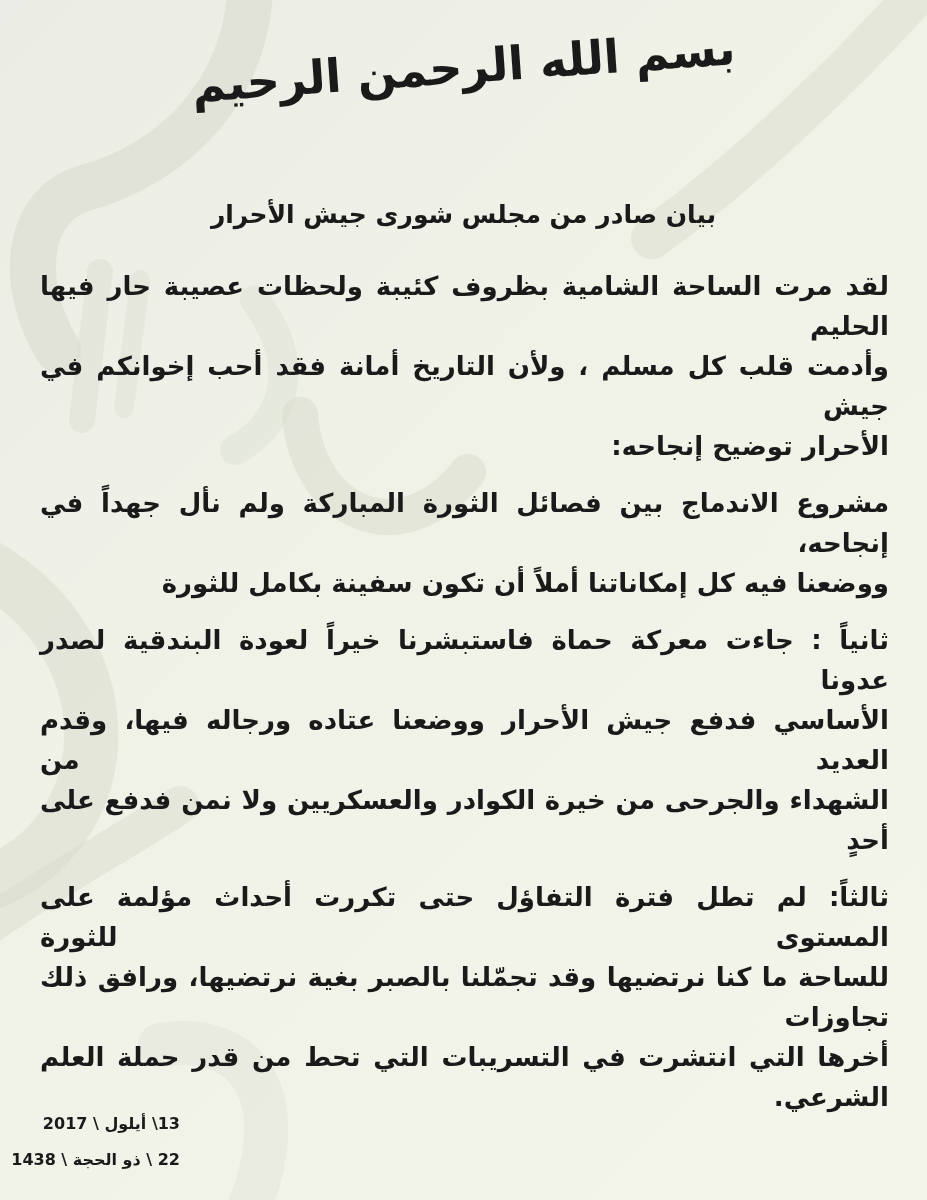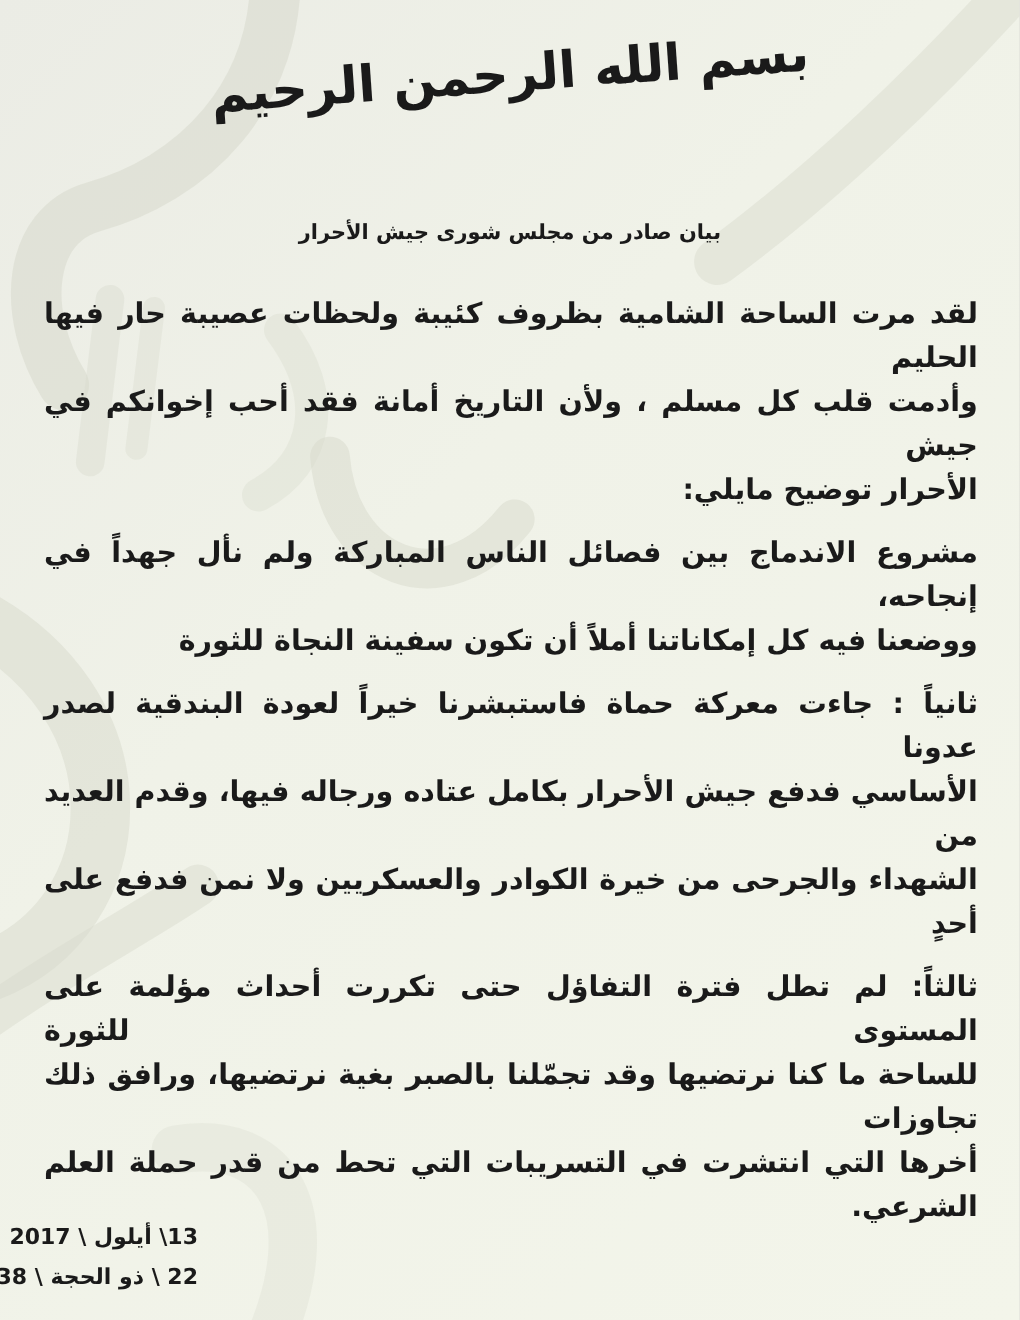--- a/index.html
+++ b/index.html
@@ -33,21 +33,21 @@
     font-weight: bold;
     transform: rotate(-4deg);
     letter-spacing: -1px;
   }
   .title {
     position: absolute;
     top: 200px;
     left: 0;
     right: 0;
     text-align: center;
-    font-size: 19px;
+    font-size: 25px;
     font-weight: bold;
   }
   .content {
     position: absolute;
     top: 266px;
     right: 38px;
     left: 40px;
     font-size: 26px;
     font-weight: bold;
     line-height: 40px;
@@ -56,21 +56,21 @@
   .line {
     text-align: justify;
     text-align-last: justify;
   }
   .line.last { text-align-last: right; }
   .dates {
     position: absolute;
     top: 1106px;
     left: 28px;
     width: 152px;
-    font-size: 20px;
+    font-size: 16px;
     font-weight: bold;
     line-height: 36px;
     text-align: right;
     white-space: nowrap;
   }
 </style>
 </head>
 <body>
 
 <div class="page">
@@ -89,31 +89,31 @@
 
   <div class="basmala">بسم الله الرحمن الرحيم</div>
 
   <div class="title">بيان صادر من مجلس شورى جيش الأحرار</div>
 
   <div class="content">
 
     <div class="para">
       <div class="line">لقد مرت الساحة الشامية بظروف كئيبة ولحظات عصيبة حار فيها الحليم</div>
       <div class="line">وأدمت قلب كل مسلم ، ولأن التاريخ أمانة فقد أحب إخوانكم في جيش</div>
-      <div class="line last">الأحرار توضيح مايلي:</div>
+      <div class="line last">الأحرار توضيح إنجاحه:</div>
     </div>
 
     <div class="para">
-      <div class="line">مشروع الاندماج بين فصائل الناس المباركة ولم نأل جهداً في إنجاحه،</div>
-      <div class="line last">ووضعنا فيه كل إمكاناتنا أملاً أن تكون سفينة النجاة للثورة</div>
+      <div class="line">مشروع الاندماج بين فصائل الثورة المباركة ولم نأل جهداً في إنجاحه،</div>
+      <div class="line last">ووضعنا فيه كل إمكاناتنا أملاً أن تكون سفينة بكامل للثورة</div>
     </div>
 
     <div class="para">
       <div class="line">ثانياً : جاءت معركة حماة فاستبشرنا خيراً لعودة البندقية لصدر عدونا</div>
-      <div class="line">الأساسي فدفع جيش الأحرار بكامل عتاده ورجاله فيها، وقدم العديد من</div>
+      <div class="line">الأساسي فدفع جيش الأحرار ووضعنا عتاده ورجاله فيها، وقدم العديد من</div>
       <div class="line">الشهداء والجرحى من خيرة الكوادر والعسكريين ولا نمن فدفع على أحدٍ</div>
     </div>
 
     <div class="para">
       <div class="line">ثالثاً: لم تطل فترة التفاؤل حتى تكررت أحداث مؤلمة على المستوى للثورة</div>
       <div class="line">للساحة ما كنا نرتضيها وقد تجمّلنا بالصبر بغية نرتضيها، ورافق ذلك تجاوزات</div>
       <div class="line last">أخرها التي انتشرت في التسريبات التي تحط من قدر حملة العلم الشرعي.</div>
     </div>
 
   </div>

